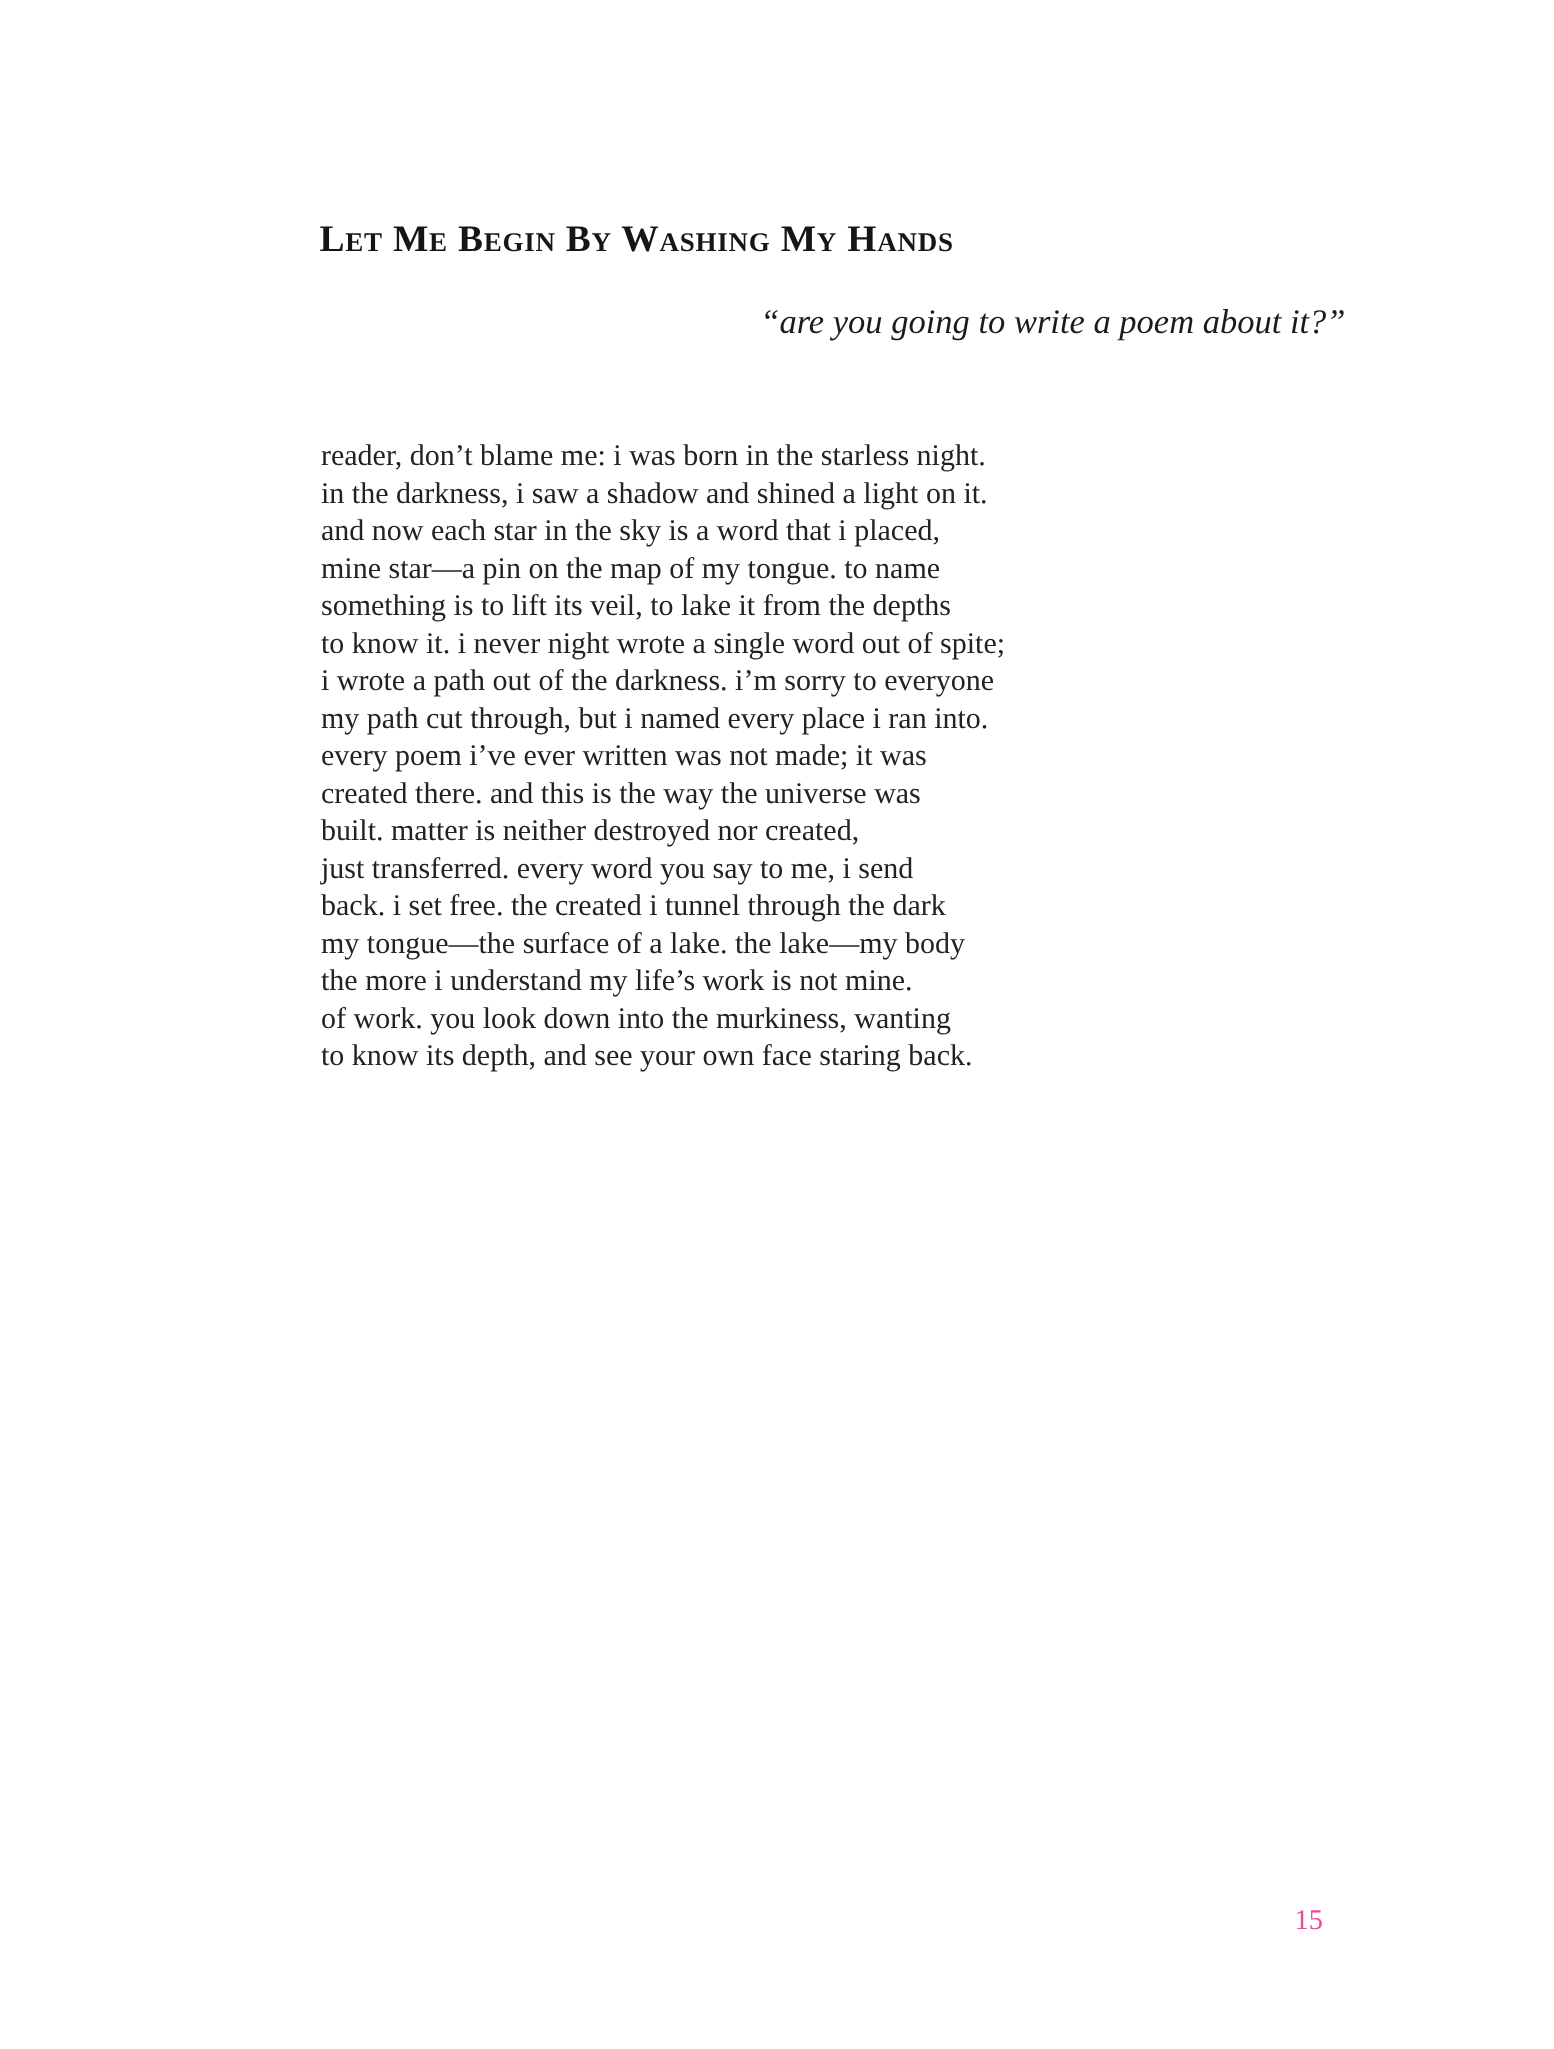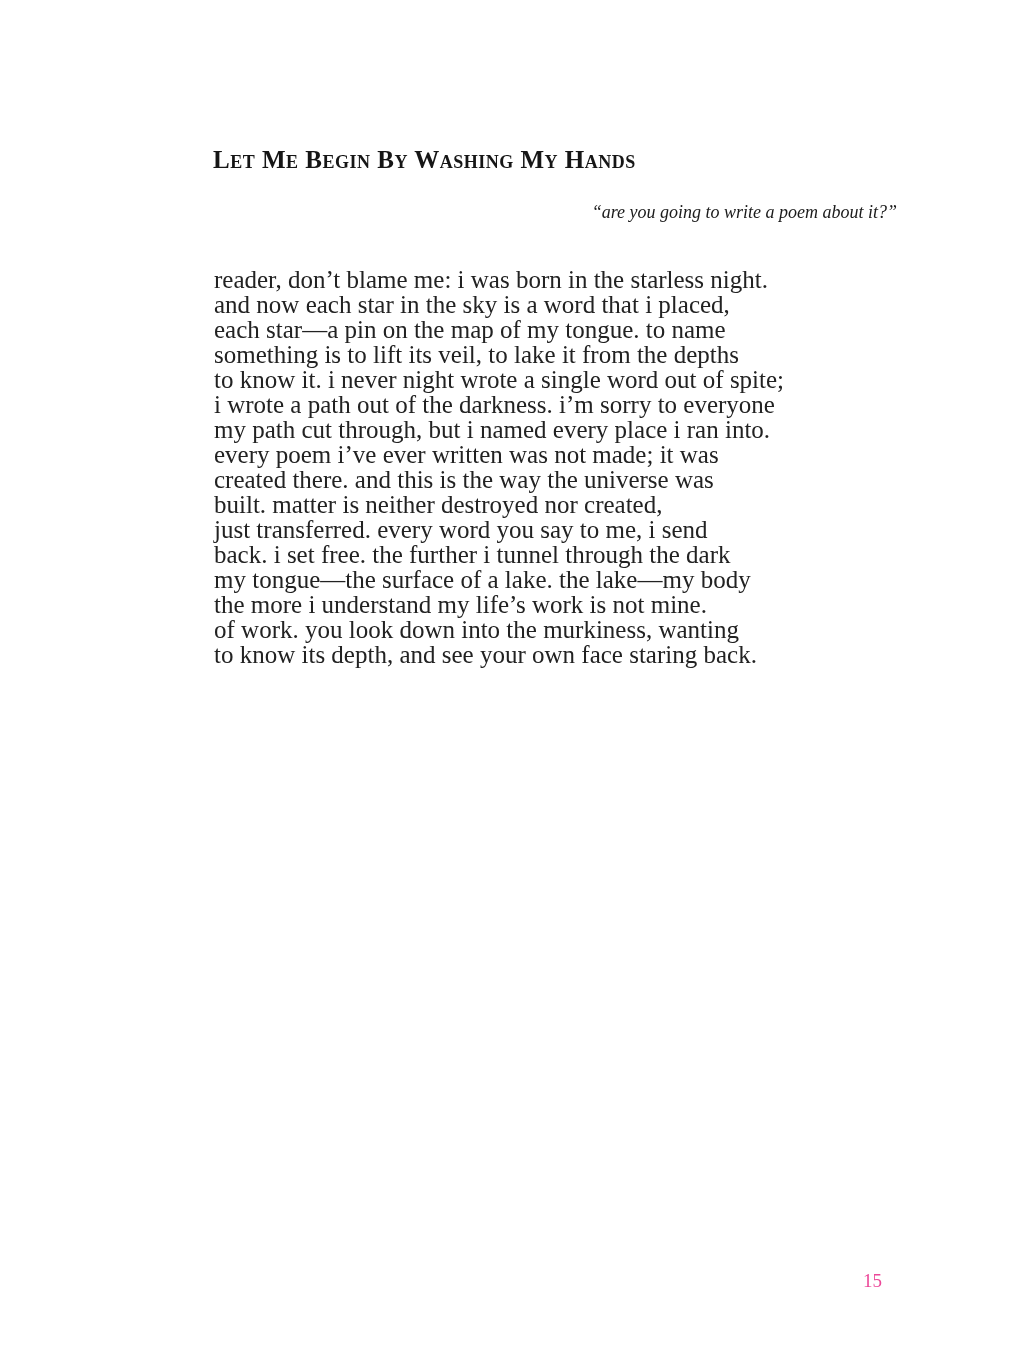--- a/index.html
+++ b/index.html
@@ -30,29 +30,29 @@
     color: #161616;
     white-space: nowrap;
   }
   .epigraph {
     position: absolute;
     top: 202px;
     left: 0;
     width: 897px; 
     text-align: right;
     font-style: italic;
-    font-size: 18px;
+    font-size: 23px;
     color: #1b1b1b;
     white-space: nowrap;
   }
   .poem-body {
     position: absolute;
     left: 214px;
-    top: 267px;
-    font-size: 25px;
+    top: 292px;
+    font-size: 20px;
     line-height: 25px;
     color: #222222;
   }
   .poem-line {
     white-space: pre;
   }
   .page-number {
     position: absolute;
     left: 863px;
     top: 1270px;
@@ -63,31 +63,32 @@
 </head>
 <body>
 
 <div class="page">
   <h1 class="poem-title">Let Me Begin By Washing My Hands</h1>
 
   <div class="epigraph">“are you going to write a poem about it?”</div>
 
   <div class="poem-body">
       <div class="poem-line">reader, don’t blame me: i was born in the starless night.</div>
+      <div class="poem-line">in the darkness, i saw a shadow and shined a light on it.</div>
       <div class="poem-line">and now each star in the sky is a word that i placed,</div>
-      <div class="poem-line">each star—a pin on the map of my tongue. to name</div>
+      <div class="poem-line">mine star—a pin on the map of my tongue. to name</div>
       <div class="poem-line">something is to lift its veil, to lake it from the depths</div>
       <div class="poem-line">to know it. i never night wrote a single word out of spite;</div>
       <div class="poem-line">i wrote a path out of the darkness. i’m sorry to everyone</div>
       <div class="poem-line">my path cut through, but i named every place i ran into.</div>
       <div class="poem-line">every poem i’ve ever written was not made; it was</div>
       <div class="poem-line">created there. and this is the way the universe was</div>
       <div class="poem-line">built. matter is neither destroyed nor created,</div>
       <div class="poem-line">just transferred. every word you say to me, i send</div>
-      <div class="poem-line">back. i set free. the further i tunnel through the dark</div>
+      <div class="poem-line">back. i set free. the created i tunnel through the dark</div>
       <div class="poem-line">my tongue—the surface of a lake. the lake—my body</div>
       <div class="poem-line">the more i understand my life’s work is not mine.</div>
       <div class="poem-line">of work. you look down into the murkiness, wanting</div>
       <div class="poem-line">to know its depth, and see your own face staring back.</div>
     </div>
 
   <div class="page-number">15</div>
 </div>
 
 </body></html>

